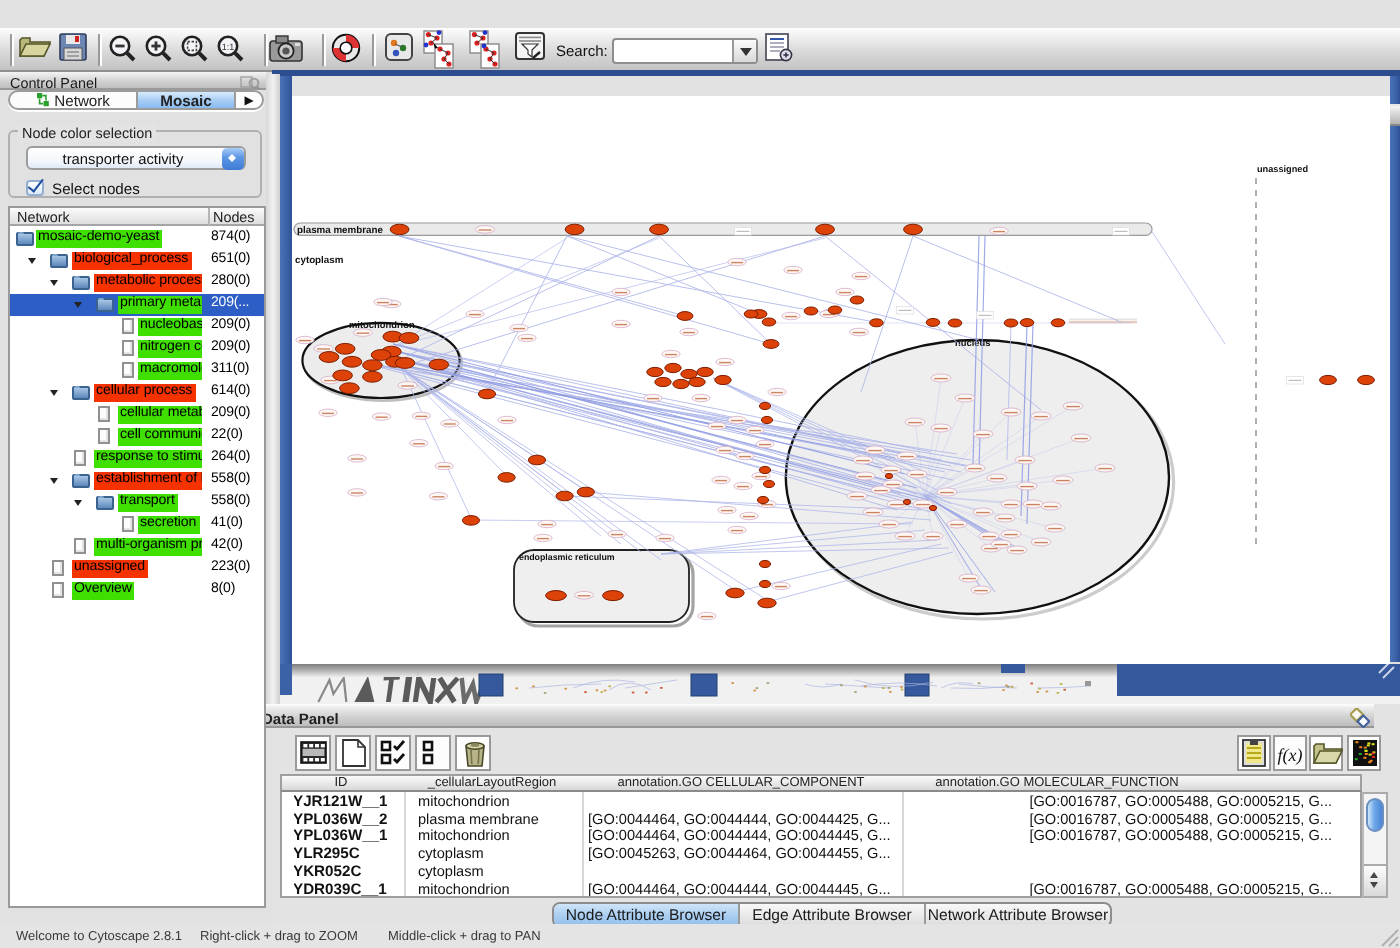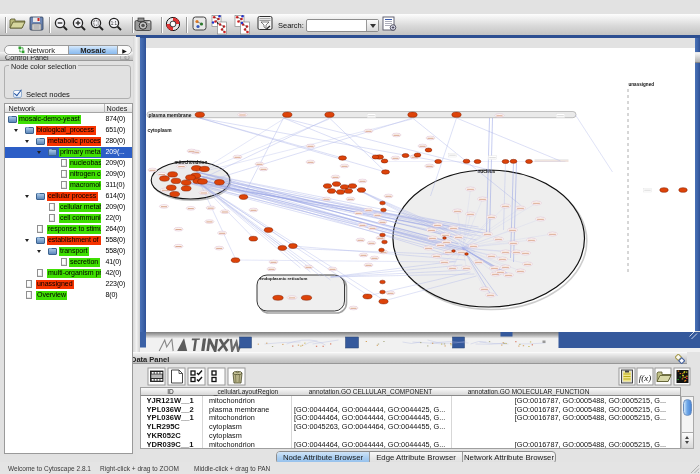--- a/index.html
+++ b/index.html
@@ -56,21 +56,21 @@
 
 #tabs{left:276px;top:451px;width:280px;height:13px;border:1px solid #8d8d8d;border-radius:4px;background:linear-gradient(#f8f8f8,#dcdcdc);overflow:hidden;display:flex;}
 #tabs div{flex:1;font-size:7.8px;line-height:12px;text-align:center;color:#1a1a1a;border-right:1px solid #9a9a9a;overflow:hidden;white-space:nowrap;}
 #tabs div:last-child{border-right:none;}
 #tabs .sel{background:linear-gradient(#cfe4f8,#a8cdf0 55%,#93bfec);}
 
 #status{left:0;top:462px;width:700px;height:12px;background:#e4e4e4;}
 #status span{position:absolute;top:2.5px;font-size:6.5px;color:#3a3a3a;}
 
 #cpanel{left:0;top:36px;width:133px;height:420px;background:#e1e1e1;}
-#cphead{left:0;top:36px;width:133px;height:8.5px;background:linear-gradient(#f4f4f4,#d0d0d0 60%,#c0c0c0);border-bottom:1px solid #9a9a9a;margin-top:16px;}
+#cphead{left:0;top:36px;width:133px;height:8.5px;background:linear-gradient(#f4f4f4,#d0d0d0 60%,#c0c0c0);border-bottom:1px solid #9a9a9a;}
 #cphead .t{position:absolute;left:5px;top:0.8px;font-size:7.2px;color:#1a1a1a;}
 #cptabs{left:4px;top:44.5px;width:128px;height:10.5px;border:1px solid #9b9b9b;border-radius:5px;background:#fcfcfc;display:flex;overflow:hidden;box-shadow:0 1px 0 #fff;}
 #cptabs div{font-size:7.6px;line-height:9.5px;text-align:center;color:#222;overflow:hidden;white-space:nowrap;}
 #cpt1{width:63px;}
 #cpt2{width:50px;font-weight:bold;background:linear-gradient(#d8eafc,#a9cef5 50%,#8abbf0);border-left:1px solid #9b9b9b;border-right:1px solid #9b9b9b;}
 #cpt3{flex:1;}
 #grpbox{left:3.5px;top:65px;width:127px;height:34px;border:1px solid #b0b0b0;border-radius:3px;}
 #grplbl{left:9px;top:61.5px;padding:0 2px;background:#e3e3e3;font-size:7.2px;font-weight:normal;color:#222;}
 #combo{left:13px;top:72.5px;width:110px;height:12.5px;background:linear-gradient(#ffffff,#f2f6fb 70%,#dfe9f5);border:1px solid #9d9d9d;border-radius:3px;font-size:7.4px;color:#111;text-align:center;line-height:11.5px;padding-right:13px;}
 #combo .step{position:absolute;right:0.5px;top:0.5px;width:11px;height:10.5px;border-radius:2.5px;background:linear-gradient(#a6cdf7,#5a94e4 45%,#3f7bd6);}
@@ -1112,20 +1112,21 @@
     <div id="cpt1"><svg width="7" height="8" viewBox="0 0 7 8" style="vertical-align:-1.5px">
           <rect x="0.5" y="0.5" width="2.6" height="2.6" fill="#2ca02c"></rect>
           <rect x="3.8" y="4.5" width="2.6" height="2.6" fill="#2ca02c"></rect>
           <path d="M1.8,3.3 L1.8,5.8 L3.6,5.8 M5,4.3 L5,1.8 L3.2,1.8" stroke="#2ca02c" stroke-width="0.8" fill="none"></path>
         </svg> Network</div>
     <div id="cpt2">Mosaic</div>
     <div id="cpt3" style="font-size:6px;line-height:10px;color:#111;">▶</div>
   </div>
   <div class="abs" id="grpbox"></div>
   <div class="abs" id="grplbl">Node color selection</div>
+  <div class="abs" id="combo">transporter activity<div class="step"></div></div>
   <div class="abs" id="chk"></div>
   <div class="abs" id="chklbl">Select nodes</div>
   <div class="abs" id="treebox">
     <div id="treehead">
         <span class="n1">Network</span>
         <span class="n2">Nodes</span>
         <span class="sep"></span>
       </div>
     <div class="trow" style="top:10.5px">
         <span class="fold" style="left:3px"></span>

